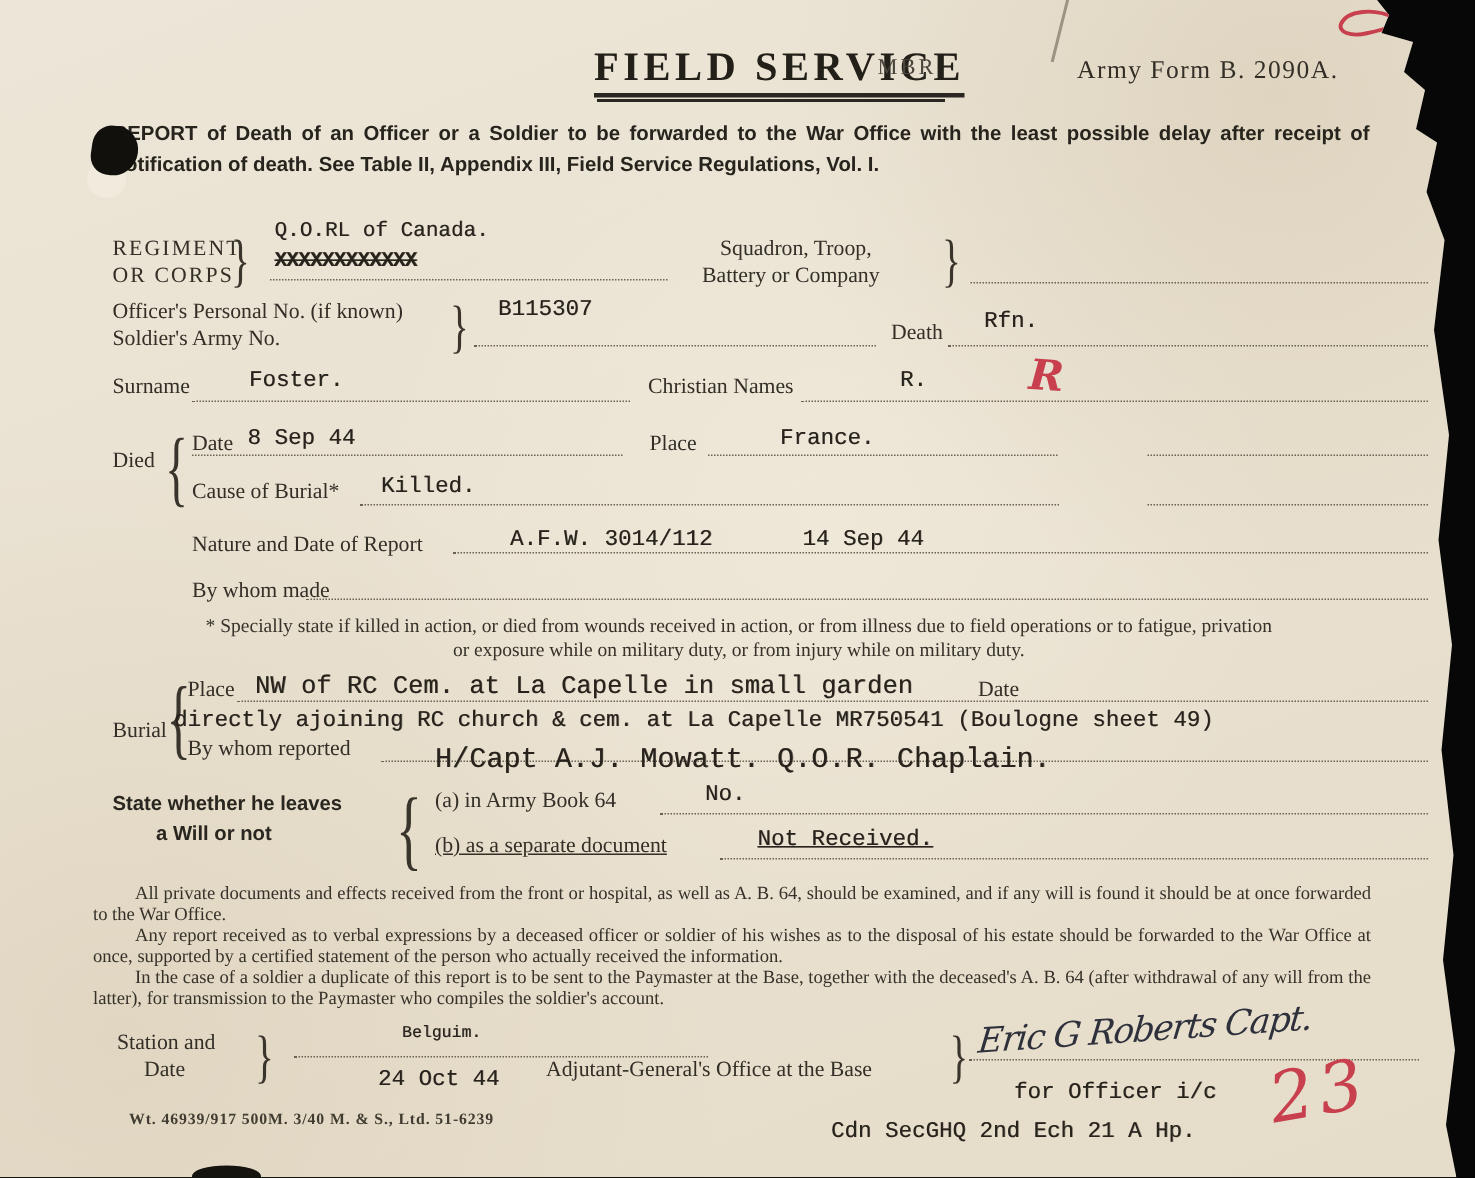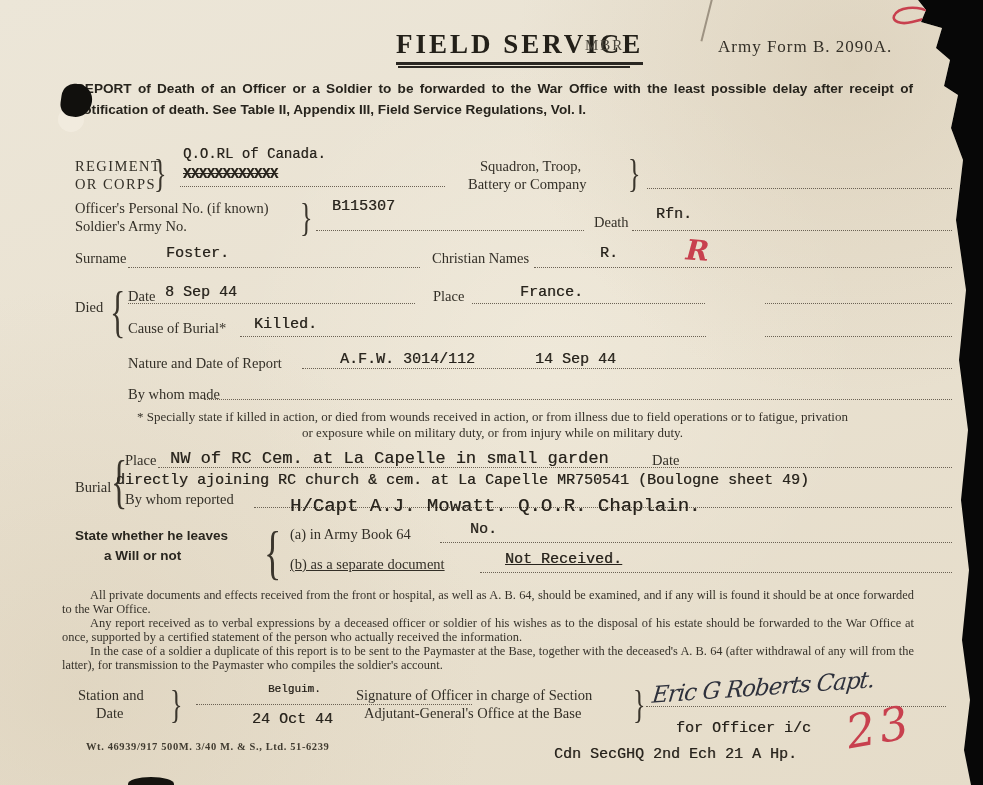--- a/index.html
+++ b/index.html
@@ -138,21 +138,20 @@
       <p>In the case of a soldier a duplicate of this report is to be sent to the Paymaster at the Base, together with the deceased's A. B. 64 (after withdrawal of any will from the latter), for transmission to the Paymaster who compiles the soldier's account.</p>
     </div>
 
     <div class="abs serif" style="left:78px;top:687px;">Station and</div>
     <div class="abs serif" style="left:96px;top:705px;">Date</div>
     <div class="brace" style="left:170px;top:683px;font-size:26px;transform:scaleY(1.5);">}</div>
     <div class="abs typed" style="left:228px;top:683px;font-size:11px;margin-left:40px;">Belguim.</div>
     <div class="dotted" style="left:196px;top:702px;width:276px;"></div>
     <div class="abs typed" style="left:252px;top:711px;font-size:15px;">24 Oct 44</div>
 
-    <div class="abs serif" style="left:356px;top:687px;">Signature of Officer in charge of Section</div>
     <div class="abs serif" style="left:364px;top:705px;">Adjutant-General's Office at the Base</div>
     <div class="brace" style="left:633px;top:683px;font-size:26px;transform:scaleY(1.5);">}</div>
     <div class="abs sig" style="left:652px;top:674px;">Eric G Roberts Capt.</div>
     <div class="dotted" style="left:646px;top:704px;width:300px;"></div>
     <div class="abs typed" style="left:676px;top:720px;font-size:15px;">for Officer i/c</div>
     <div class="abs typed" style="left:554px;top:746px;font-size:15px;">Cdn SecGHQ 2nd Ech 21 A Hp.</div>
     <div class="abs red-hand" style="left:846px;top:700px;font-size:46px;transform:rotate(-10deg);letter-spacing:4px;">23</div>
 
     <div class="abs serif imprint" style="left:86px;top:741px;">Wt. 46939/917     500M.     3/40     M. &amp; S., Ltd.     51-6239</div>
 

